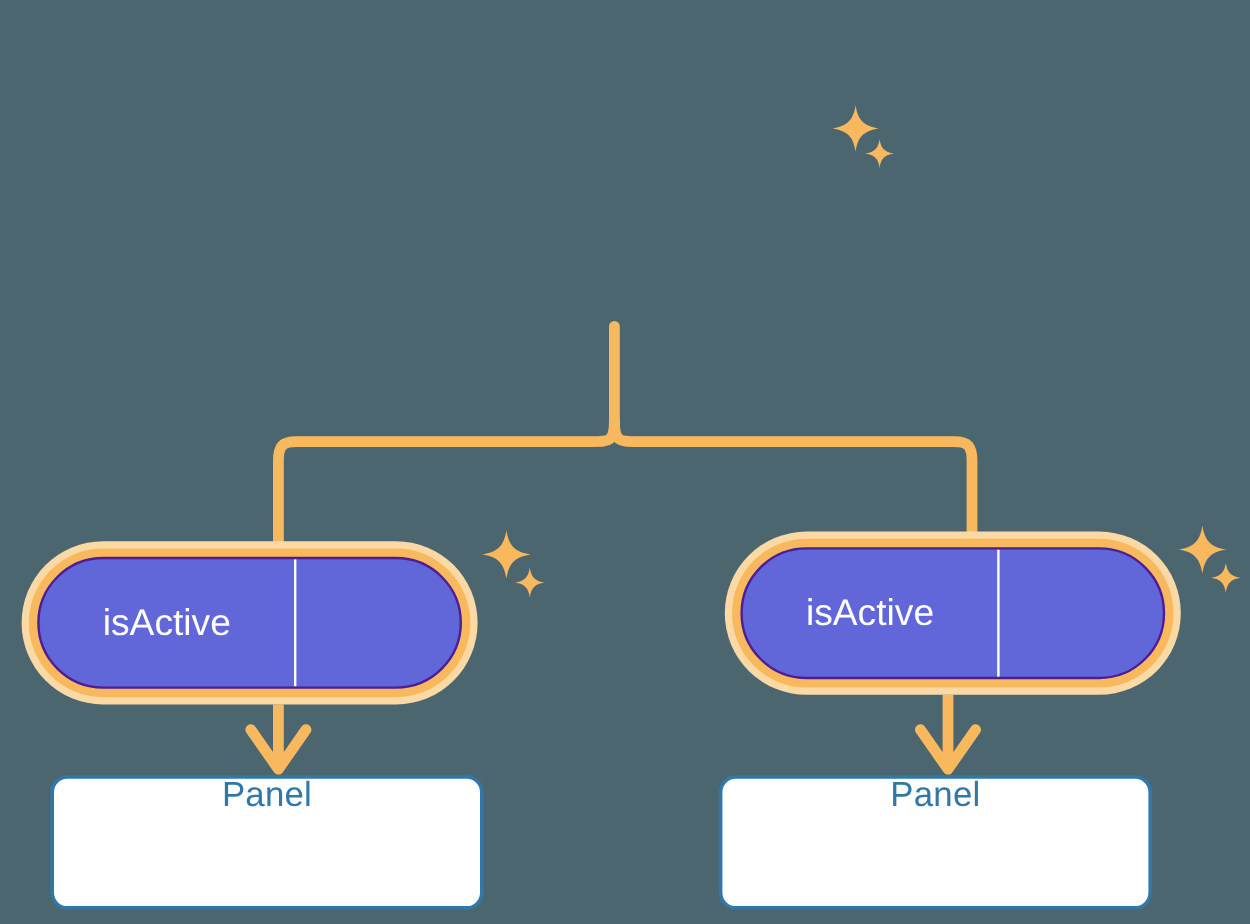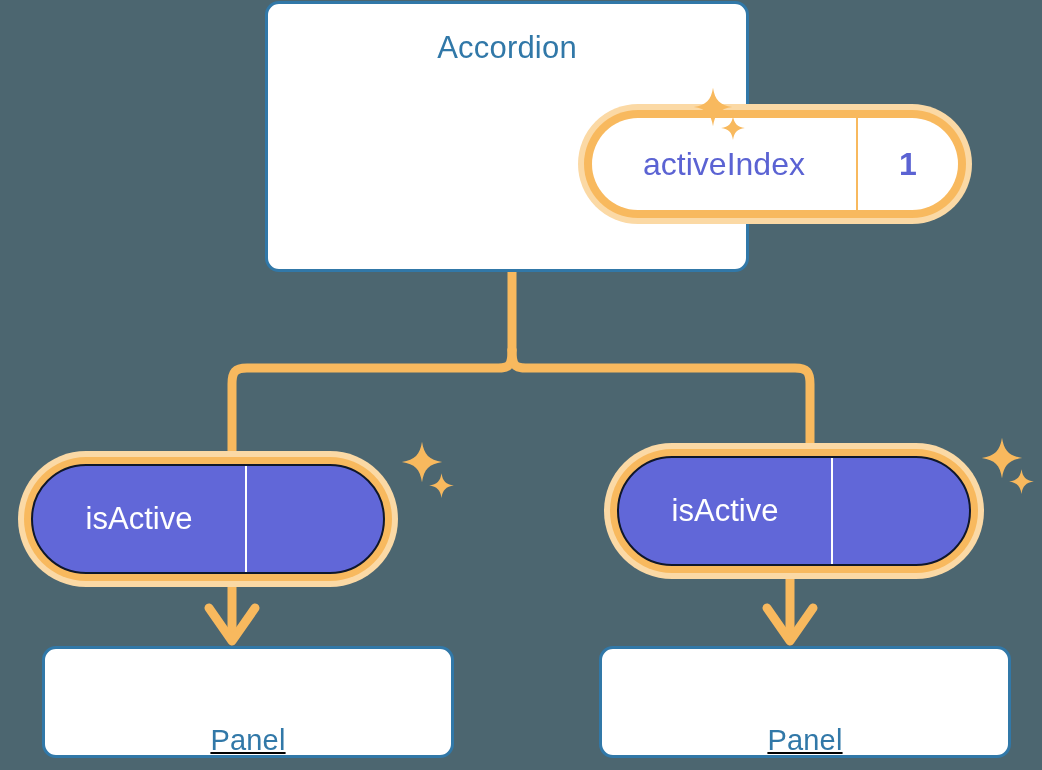--- a/index.html
+++ b/index.html
@@ -43,25 +43,24 @@
   }
   .component-box.root {
     left: 265px;
     top: 1px;
     width: 484px;
     height: 271px;
     justify-content: flex-start;
     padding-top: 28px;
   }
   .component-box.panel {
-    width: 412px;
+    width: 361px;
     height: 112px;
-    justify-content: flex-end;
+    justify-content: flex-start;
     padding-top: 0;
-    text-decoration: underline;
   }
   .component-box.panel-left  { left: 42px;  top: 646px; }
   .component-box.panel-right { left: 599px; top: 646px; }
 
   .component-title {
     color: #3178a8;
     font-size: 31px;
     line-height: 1;
     letter-spacing: .2px;
     white-space: nowrap;
@@ -133,21 +132,21 @@
     height: 136px;
   }
   .pill-wrap.child-left  { left: 18px;  top: 451px; }
   .pill-wrap.child-right { left: 604px; top: 443px; }
 
   .child-pill .pill-ring {
     padding: 7px;
   }
   .child-pill .pill-body {
     background: #6167d8;
-    border: 2px solid #0f172a;
+    border: 2px solid #4c1d95;
   }
   .child-pill .pill-cell.key {
     width: 214px;
     color: #ffffff;
     font-size: 31px;
     border-right: 2px solid #ffffff;
   }
   .child-pill .pill-cell.value {
     color: #ffffff;
     font-size: 31px;
@@ -188,32 +187,20 @@
       <line x1="232" y1="587" x2="232" y2="641" stroke="#f8b95e" stroke-width="9" stroke-linecap="butt"></line>
       <path d="M 209 608 L 232 641 L 255 608" fill="none" stroke="#f8b95e" stroke-width="9" stroke-linecap="round" stroke-linejoin="round"></path>
     </g>
 
     <g>
       <line x1="790" y1="579" x2="790" y2="641" stroke="#f8b95e" stroke-width="9" stroke-linecap="butt"></line>
       <path d="M 767 608 L 790 641 L 813 608" fill="none" stroke="#f8b95e" stroke-width="9" stroke-linecap="round" stroke-linejoin="round"></path>
     </g>
   </svg>
 
-  <div class="component-box root">
-    <div class="component-title">Accordion</div>
-
-    <div class="pill-wrap root-pill">
-      <div class="pill-ring">
-        <div class="pill-body">
-          <div class="pill-cell key">activeIndex</div>
-          <div class="pill-cell value">1</div>
-        </div>
-      </div>
-    </div>
-  </div>
 
   <div class="sparkle-group" style="left:692px; top:86px; width:60px; height:60px;">
     <svg class="sparkle" style="left:0; top:0;" width="42" height="42" viewBox="0 0 24 24">
       <path d="M12 1 C13.1 8.1 15.9 10.9 23 12 C15.9 13.1 13.1 15.9 12 23 C10.9 15.9 8.1 13.1 1 12 C8.1 10.9 10.9 8.1 12 1 Z" fill="#f8b95e"></path>
     </svg>
     <svg class="sparkle" style="left:28px; top:29px;" width="26" height="26" viewBox="0 0 24 24">
       <path d="M12 1 C13.1 8.1 15.9 10.9 23 12 C15.9 13.1 13.1 15.9 12 23 C10.9 15.9 8.1 13.1 1 12 C8.1 10.9 10.9 8.1 12 1 Z" fill="#f8b95e"></path>
     </svg>
   </div>
 

